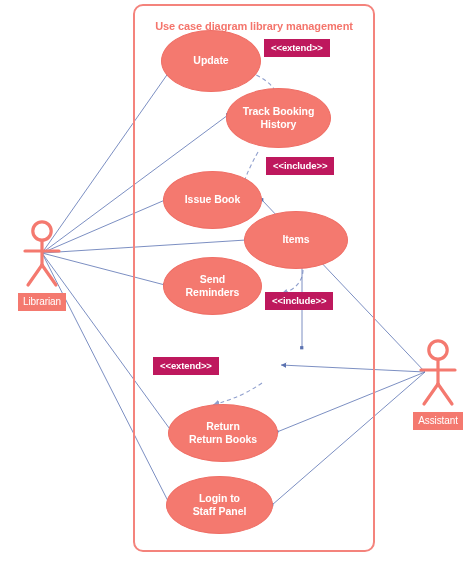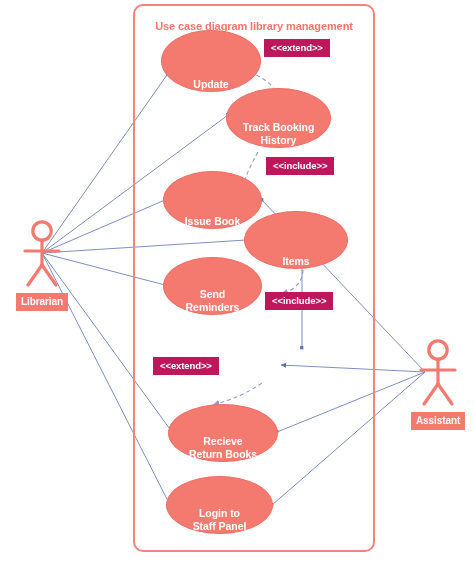--- a/index.html
+++ b/index.html
@@ -49,21 +49,21 @@
   }
   .usecase {
     position: absolute;
     background: #f4796f;
     border: 1.3px solid #ef6f66;
     border-radius: 50%;
     color: #ffffff;
     font-size: 10.5px;
     font-weight: bold;
     display: flex;
-    align-items: flex-end;
+    align-items: center;
     justify-content: center;
     text-align: center;
     line-height: 1.25;
     box-sizing: border-box;
     letter-spacing: -0.05px;
   }
   .usecase span { display: block; padding: 0 6px; }
   .stereotype {
     position: absolute;
     background: #be185d;
@@ -76,21 +76,21 @@
   }
   .actor {
     position: absolute;
     width: 54px;
   }
   .actor svg { display: block; }
   .actor-label {
     background: #f4796f;
     color: #ffffff;
     font-size: 10px;
-    font-weight: bold;
+    font-weight: normal;
     padding: 3px 5px 4px 5px;
     text-align: center;
     white-space: nowrap;
     display: inline-block;
     letter-spacing: -0.1px;
   }
   .actor-label-wrap { text-align: center; margin-top: 2px; }
 </style>
 </head>
 <body>
@@ -171,21 +171,21 @@
   <div class="usecase" style="left:163px; top:257px; width:99px; height:58px;">
     <span>
       <span>Send</span>
       <span>Reminders</span>
     </span>
   </div>
 
 
   <div class="usecase" style="left:168px; top:404px; width:110px; height:58px;">
     <span>
-      <span>Recieve</span>
+      <span>Return</span>
       <span>Return Books</span>
     </span>
   </div>
 
   <div class="usecase" style="left:166px; top:476px; width:107px; height:58px;">
     <span>
       <span>Login to</span>
       <span>Staff Panel</span>
     </span>
   </div>

